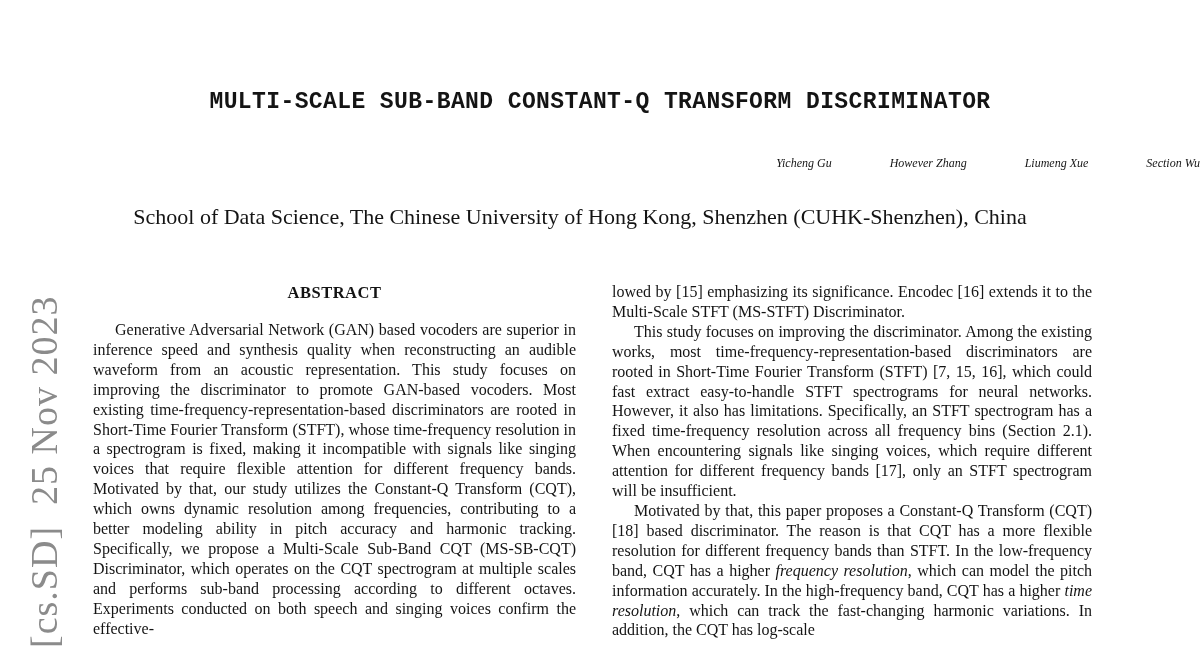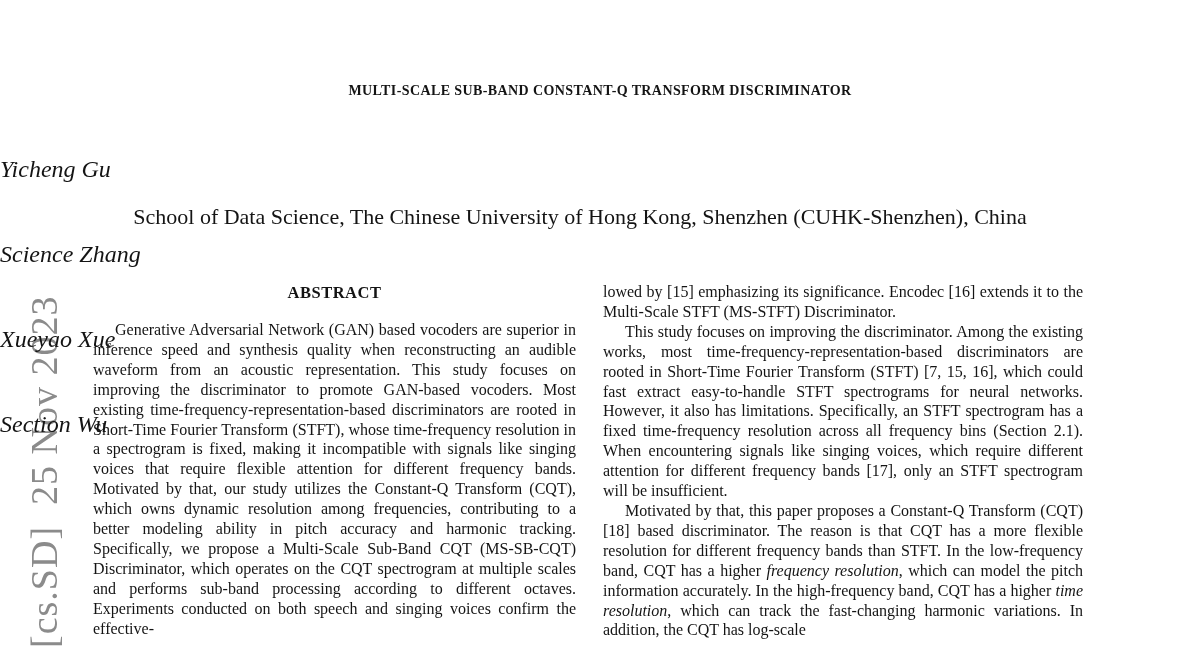--- a/index.html
+++ b/index.html
@@ -36,56 +36,56 @@
 
   
   .title-block {
     position: absolute;
     top: 78px;
     left: 0;
     width: 1200px;
     text-align: center;
   }
   .paper-title {
-    font-size: 14px;
+    font-size: 23px;
     font-weight: bold;
     line-height: 25px;
     letter-spacing: 0.4px;
-    margin: 0;
+    margin: 12px;
+    font-family: Liberation Mono, monospace;
   }
   .authors-row {
     position: absolute;
     top: 156px;
     left: 0;
     width: 1200px;
     display: flex;
     justify-content: flex-end;
     gap: 58px;
     font-style: italic;
-    font-size: 24px;
-    flex-direction: column;
+    font-size: 12px;
   }
   .affiliation {
     position: absolute;
     top: 204px;
     left: 0;
     width: 1160px;
     text-align: center;
     font-size: 22px;
   }
 
   
   .columns {
     position: absolute;
     top: 282px;
     left: 93px;
     width: 1004px;
     height: 366px;
     display: flex;
-    gap: 27px;
+    gap: 36px;
     overflow: hidden;
   }
   .col {
     overflow: hidden;
   }
   .col-left  { width: 483px; }
   .col-right { width: 480px; }
 
   .abstract-heading {
     text-align: center;
@@ -111,22 +111,22 @@
   <div class="arxiv-banner">[cs.SD]  25 Nov 2023</div>
 
   <div class="title-block">
     <h1 class="paper-title">
       <span>MULTI-SCALE SUB-BAND CONSTANT-Q TRANSFORM DISCRIMINATOR</span><br>
     </h1>
   </div>
 
   <div class="authors-row">
     <span>Yicheng Gu</span>
-    <span>Science Zhang</span>
-    <span>Xueyao Xue</span>
+    <span>However Zhang</span>
+    <span>Liumeng Xue</span>
     <span>Section Wu</span>
   </div>
 
   <div class="affiliation">School of Data Science, The Chinese University of Hong Kong, Shenzhen (CUHK-Shenzhen), China</div>
 
   <div class="columns">
 
     <div class="col col-left">
       <div class="abstract-heading">ABSTRACT</div>
       <p class="body-text indent">Generative Adversarial Network (GAN) based vocoders are superior in inference speed and synthesis quality when reconstructing an audible waveform from an acoustic representation. This study focuses on improving the discriminator to promote GAN-based vocoders. Most existing time-frequency-representation-based discriminators are rooted in Short-Time Fourier Transform (STFT), whose time-frequency resolution in a spectrogram is fixed, making it incompatible with signals like singing voices that require flexible attention for different frequency bands. Motivated by that, our study utilizes the Constant-Q Transform (CQT), which owns dynamic resolution among frequencies, contributing to a better modeling ability in pitch accuracy and harmonic tracking. Specifically, we propose a Multi-Scale Sub-Band CQT (MS-SB-CQT) Discriminator, which operates on the CQT spectrogram at multiple scales and performs sub-band processing according to different octaves. Experiments conducted on both speech and singing voices confirm the effective-</p>

